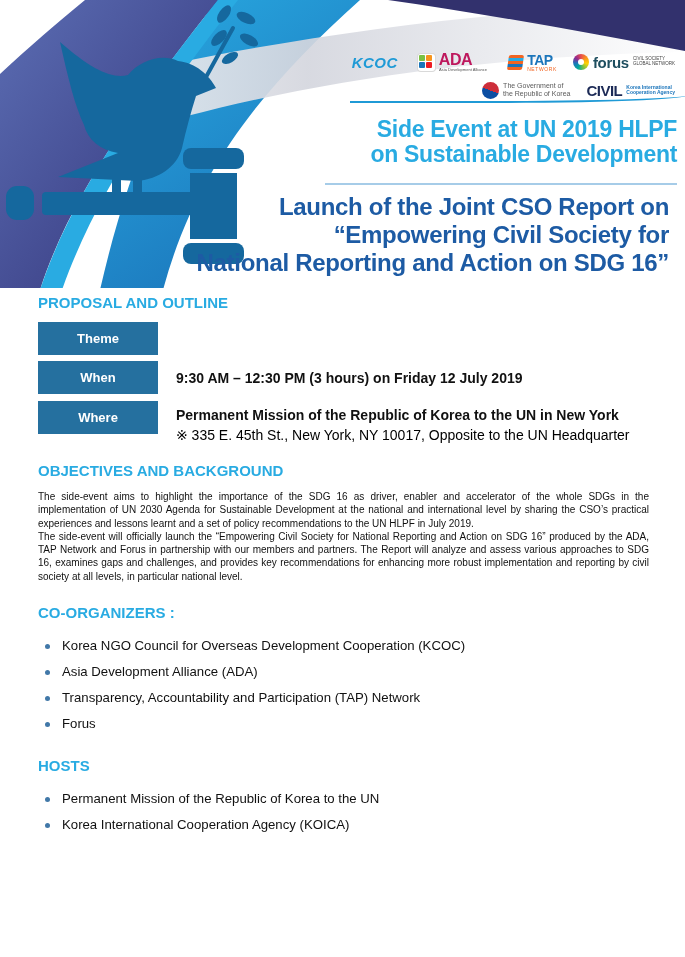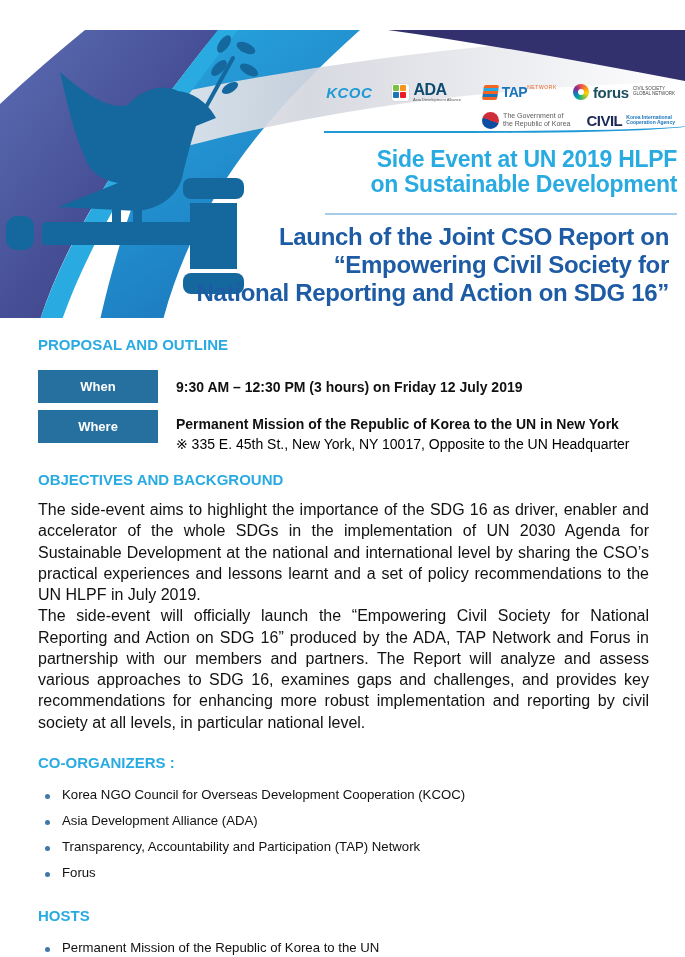--- a/index.html
+++ b/index.html
@@ -4,42 +4,42 @@
 <style>
   html,body{margin:0;padding:0;background:#ffffff;}
   body{
     width:685px;height:957px;overflow:hidden;position:relative;
     font-family:"Liberation Sans","DejaVu Sans",sans-serif;
     -webkit-font-smoothing:antialiased;
   }
   .page{width:685px;height:957px;position:relative;background:#fff;}
 
   
-  .header{position:relative;width:685px;height:288px;overflow:hidden;margin-top:30px;}
+  .header{position:relative;width:685px;height:288px;overflow:hidden;}
   .header svg.bg{position:absolute;left:0;top:0;}
   .artwork{position:absolute;left:0;top:0;}
 
   
   .logos{position:absolute;top:52px;right:10px;display:flex;flex-direction:column;align-items:flex-end;gap:9px;}
   .logo-row{display:flex;align-items:center;gap:16px;}
   .logo{display:flex;align-items:center;gap:4px;}
   .kcoc-text{font-style:italic;font-weight:bold;font-size:15px;color:#1f9ad6;letter-spacing:.5px;position:relative;}
   .kcoc-swoosh{position:absolute;left:-2px;bottom:-4px;width:105%;height:6px;border-bottom:2px solid #1f9ad6;border-radius:0 0 60%/0 0 100% 100%;}
   .ada-icon{width:15px;height:15px;display:grid;grid-template-columns:6px 6px;grid-template-rows:6px 6px;gap:1px;padding:1px;border-radius:3px;background:#fff;box-shadow:0 0 0 1px #d9d9d9;}
   .ada-icon b{border-radius:1px;}
   .ada-icon b:nth-child(1){background:#7ac143;}
   .ada-icon b:nth-child(2){background:#f7941d;}
   .ada-icon b:nth-child(3){background:#1b75bb;}
   .ada-icon b:nth-child(4){background:#ed1c24;}
   .ada-wordmark{display:flex;flex-direction:column;line-height:1;}
-  .ada-text{font-weight:bold;font-size:16px;color:#0c4a6e;letter-spacing:-0.5px;}
+  .ada-text{font-weight:bold;font-size:16px;color:#be185d;letter-spacing:-0.5px;}
   .ada-sub{font-size:4.5px;color:#555;transform:scale(.9);transform-origin:left;}
   .tap-icon{width:15px;height:15px;transform:skewX(-8deg);border-radius:2px;
     background:repeating-linear-gradient(180deg,#f26522 0 3px,#29abe2 3px 6px,#f26522 6px 9px,#1b75bb 9px 12px,#f26522 12px 15px);}
-  .tap-wordmark{display:flex;line-height:1;text-align:center;}
+  .tap-wordmark{display:flex;flex-direction:column;line-height:1;}
   .tap-text{font-weight:bold;font-size:14px;color:#1b75bb;letter-spacing:-0.5px;}
   .tap-sub{font-size:5px;color:#f26522;letter-spacing:.6px;}
   .forus-icon{width:16px;height:16px;border-radius:50%;position:relative;
     background:conic-gradient(#e94e4e,#f7941d,#ffd200,#7ac143,#00a79d,#1b75bb,#92278f,#e94e4e);}
   .forus-icon:after{content:"";position:absolute;left:5px;top:5px;width:6px;height:6px;border-radius:50%;background:#fff;}
   .forus-text{font-weight:bold;font-size:15px;color:#1e4e5f;letter-spacing:-0.3px;}
   .forus-sub{display:flex;flex-direction:column;line-height:1.1;font-size:4.5px;color:#444;}
   .gov-icon{width:17px;height:17px;border-radius:50%;background:linear-gradient(200deg,#cd2e3a 50%,#0b4ea2 50%);}
   .gov-text{display:flex;flex-direction:column;line-height:1.25;font-size:7px;color:#5a5a5a;}
   .koica-text{font-weight:bold;font-size:15px;color:#1c2a56;letter-spacing:-0.5px;}
@@ -47,31 +47,31 @@
 
   
   .event-title{position:absolute;top:117px;right:8px;text-align:right;
     font-weight:bold;font-size:23px;line-height:1.08;color:#29abe2;letter-spacing:-0.3px;}
   .title-divider{position:absolute;top:183px;right:8px;width:352px;height:2px;background:#a6cce8;}
   .report-title{position:absolute;top:193px;right:16px;text-align:right;
     font-weight:bold;font-size:24px;line-height:1.17;color:#1d5ba4;letter-spacing:-0.3px;}
 
   
   .main{position:relative;padding:6px 36px 0 38px;}
-  .section-heading{font-weight:bold;font-size:15px;color:#29abe2;letter-spacing:0;margin:12px 0 11px 0;}
+  .section-heading{font-weight:bold;font-size:15px;color:#29abe2;letter-spacing:0;margin:0 0 11px 0;}
 
   .proposal-row{display:flex;align-items:flex-start;margin-bottom:6px;}
   .proposal-label{flex:0 0 120px;background:#25709f;color:#fff;text-align:center;
     font-size:13px;font-weight:bold;padding:9px 0;}
   .proposal-value{margin-left:18px;font-weight:bold;font-size:14px;color:#111;line-height:34px;}
   .proposal-value.two-line{line-height:20px;padding-top:4px;}
   .proposal-note{color:#000000;font-weight:normal;font-size:14px;line-height:20px;}
 
   .objectives{margin-top:17px;}
-  .objectives p{margin:0;font-size:16px;line-height:1.33;color:#111;text-align:justify;}
+  .objectives p{margin:0;font-size:10px;line-height:1.33;color:#111;text-align:justify;}
 
   .bullet-section{margin-top:21px;}
   ul.bullets{list-style:none;margin:0;padding:0;}
   ul.bullets li{position:relative;padding:5.5px 0 5.5px 24px;font-size:13.2px;color:#111;}
   ul.bullets li.bulleted:before{content:"";position:absolute;left:7px;top:12px;width:5px;height:5px;border-radius:50%;background:#4178a8;}
 </style>
 </head>
 <body>
 
 <div class="page">
@@ -207,20 +207,21 @@
       <div>National Reporting and Action on SDG 16”</div>
     </div>
   </div>
 
   <div class="main">
 
     <div class="section">
       <h2 class="section-heading">PROPOSAL AND OUTLINE</h2>
 
       <div class="proposal-row">
+        <div class="proposal-label">Theme</div>
       </div>
 
       <div class="proposal-row">
         <div class="proposal-label">When</div>
         <div class="proposal-value">9:30 AM – 12:30 PM (3 hours) on Friday 12 July 2019</div>
       </div>
 
       <div class="proposal-row">
         <div class="proposal-label">Where</div>
         <div class="proposal-value two-line">

